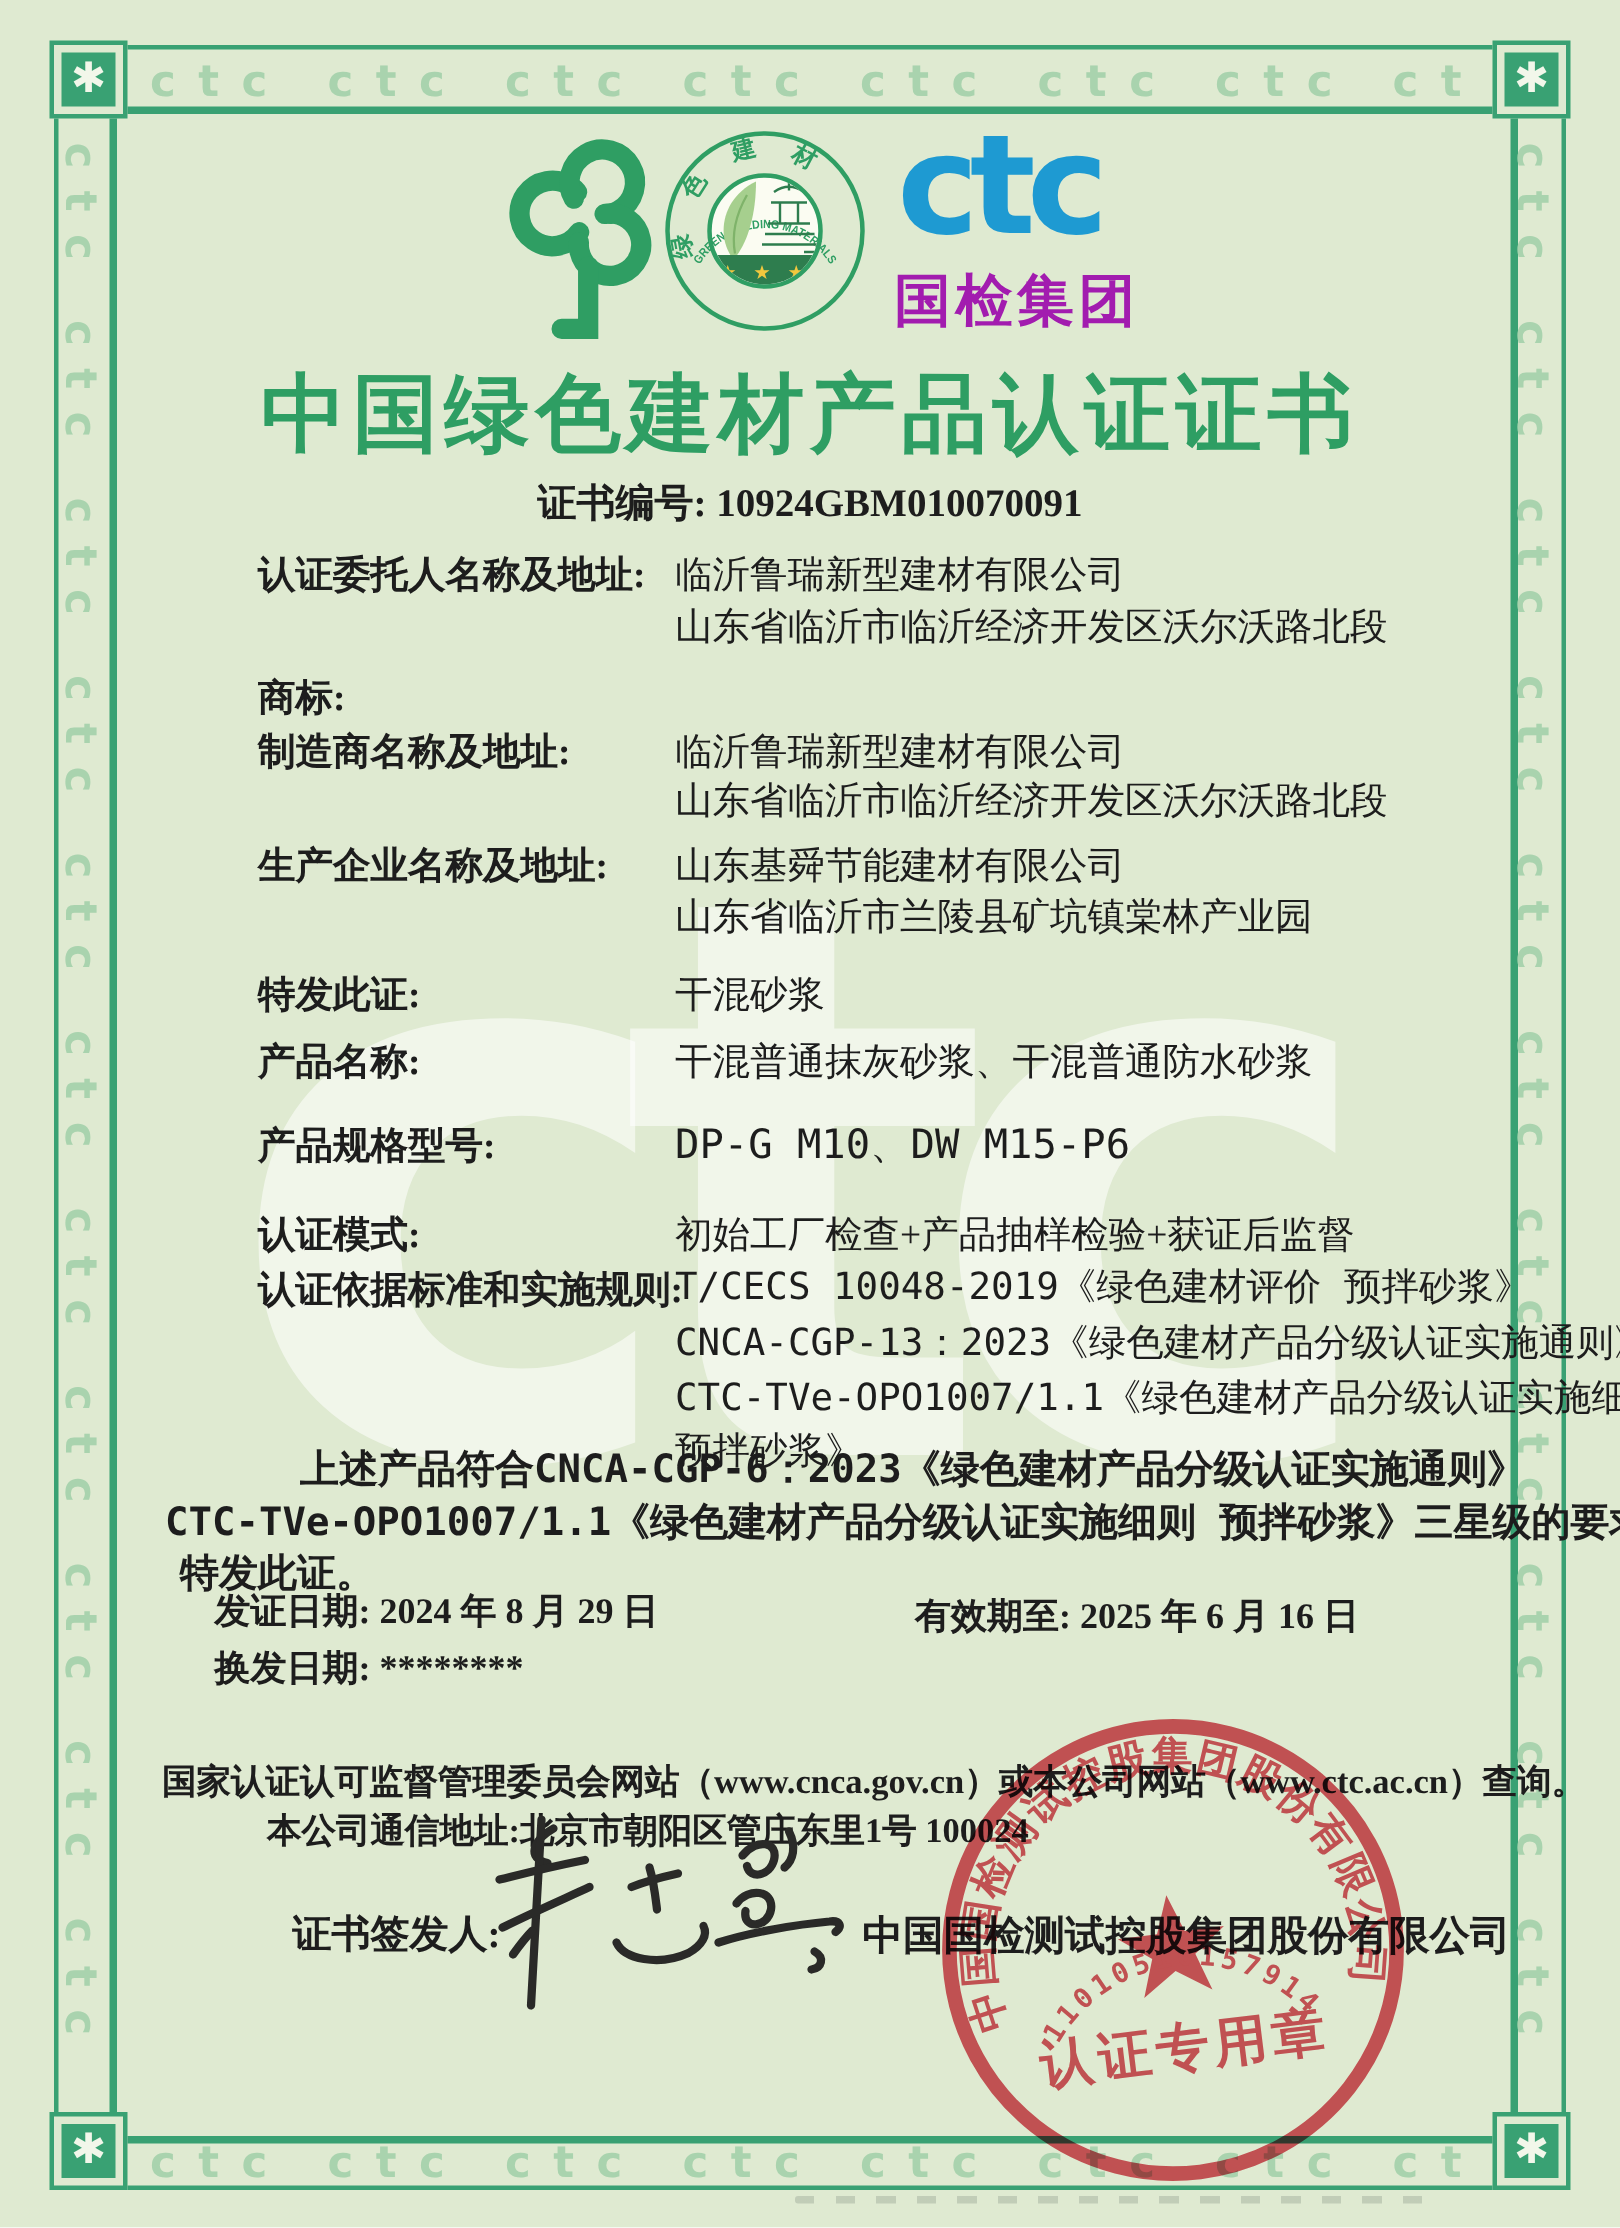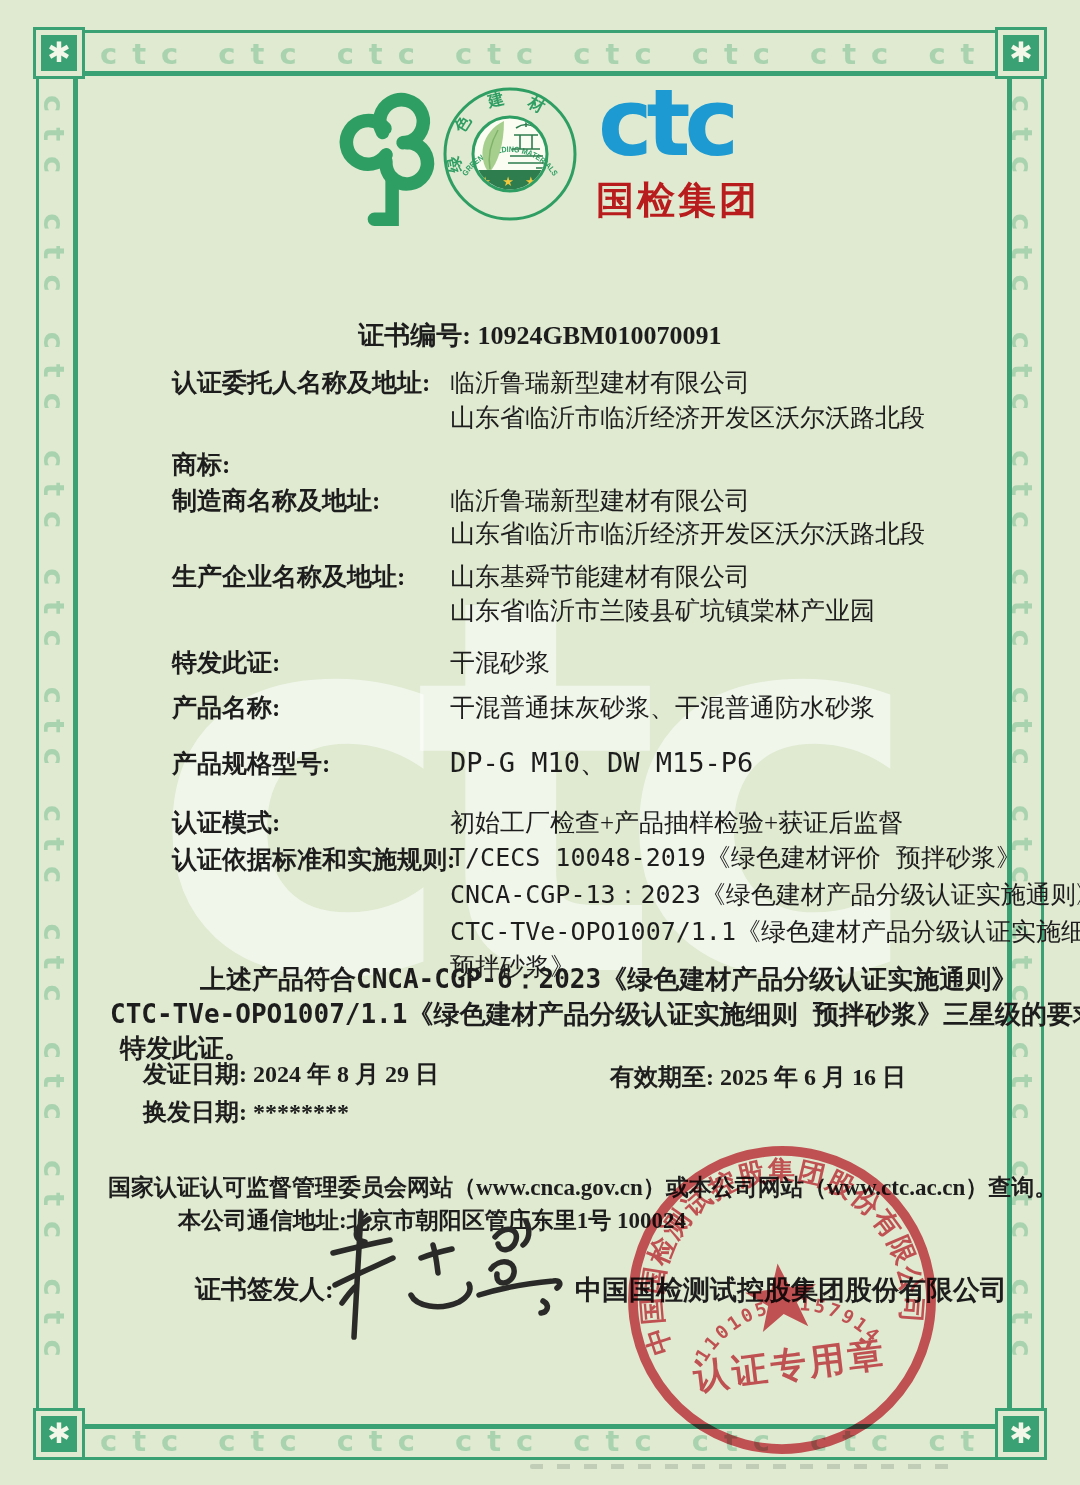--- a/index.html
+++ b/index.html
@@ -25,21 +25,21 @@
   
   #watermark{position:absolute;z-index:1;left:150px;top:530px;font-family:"DejaVu Sans",sans-serif;
              font-weight:bold;font-size:520px;letter-spacing:-45px;color:rgba(255,255,255,0.55);
              line-height:1;user-select:none;}
   
   .abs{position:absolute;z-index:4;}
   #gcp-logo{left:337px;top:86px;}
   #badge-logo{left:440px;top:84px;}
   #ctc-logo-text{left:598px;top:78px;font-family:"DejaVu Sans",sans-serif;font-weight:bold;
                  font-size:92px;line-height:1;letter-spacing:-6px;color:#1e9ad2;}
-  #ctc-logo-sub{left:596px;top:175px;font-size:38px;font-weight:bold;color:#b91c1c;
+  #ctc-logo-sub{left:596px;top:175px;font-size:38px;font-weight:bold;color:#a21caf;
                 font-family:"Liberation Sans",sans-serif;letter-spacing:3px;}
   #cert-title{left:0;top:238px;width:1080px;text-align:center;font-size:57px;font-weight:bold;
               color:#2e9e63;letter-spacing:4px;}
   #cert-no{left:0;top:318px;width:1080px;text-align:center;font-size:26px;font-weight:bold;}
   
   .lbl{position:absolute;left:172px;z-index:4;font-size:25px;font-weight:bold;white-space:nowrap;}
   .val{position:absolute;left:450px;z-index:4;font-size:25px;font-weight:normal;white-space:nowrap;}
   .mono-latin{font-family:"DejaVu Sans Mono","Liberation Serif",monospace;}
   .para{position:absolute;z-index:4;font-size:26px;font-weight:bold;white-space:nowrap;}
   .small{font-size:23px;}
@@ -115,20 +115,21 @@
         <path d="M26,14 L40,14"></path>
       </g>
       <rect x="-38" y="16" width="76" height="22" fill="#2e7d4e"></rect>
       <text x="0" y="32" text-anchor="middle" font-size="13" letter-spacing="4" fill="#f2c83e">★ ★ ★</text>
     </g>
   </svg>
 
   <div id="ctc-logo-text" class="abs">ctc</div>
   <div id="ctc-logo-sub" class="abs">国检集团</div>
 
+  <div id="cert-title" class="abs">中国绿色建材产品认证证书</div>
   <div id="cert-no" class="abs">证书编号: 10924GBM010070091</div>
 
   <div class="lbl" style="top:366px">认证委托人名称及地址:</div>
   <div class="val" style="top:366px">临沂鲁瑞新型建材有限公司</div>
   <div class="val" style="top:401px">山东省临沂市临沂经济开发区沃尔沃路北段</div>
 
   <div class="lbl" style="top:448px">商标:</div>
 
   <div class="lbl" style="top:484px">制造商名称及地址:</div>
   <div class="val" style="top:484px">临沂鲁瑞新型建材有限公司</div>

